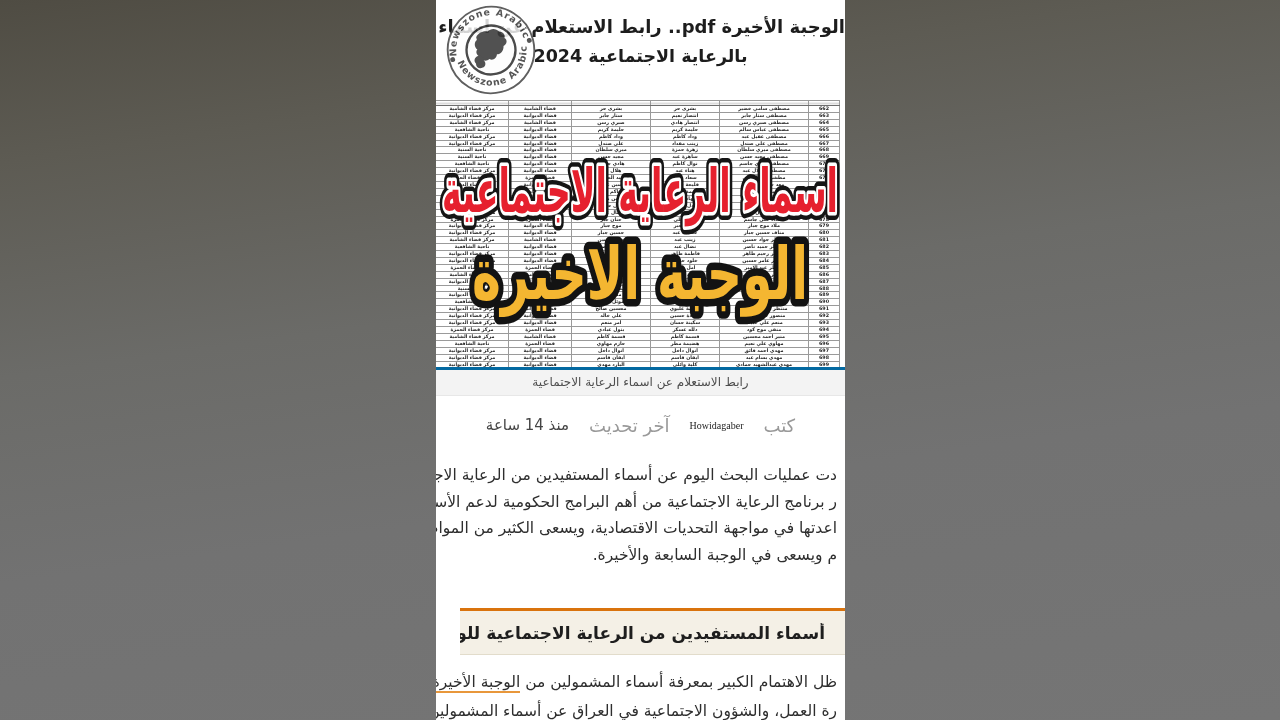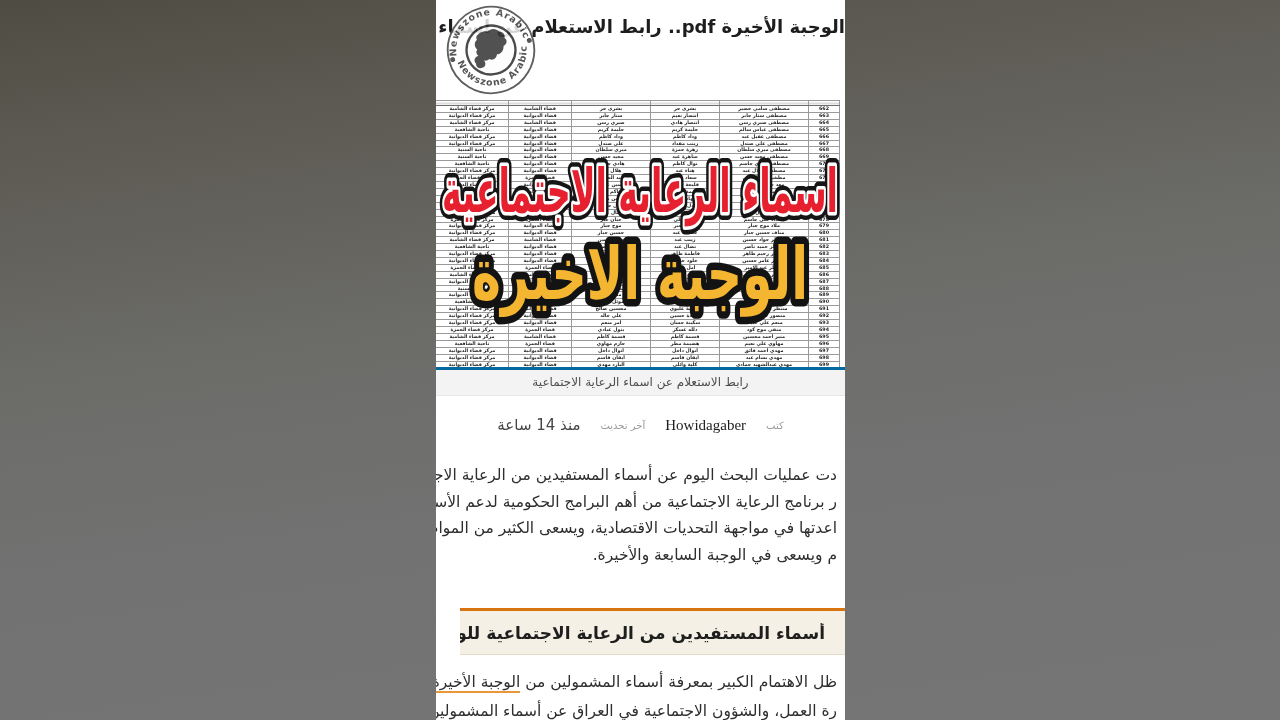--- a/index.html
+++ b/index.html
@@ -45,22 +45,22 @@
   .cap{
     position:absolute;top:367px;left:0;right:0;height:25px;line-height:25px;
     background:#f3f3f3;border-top:3px solid #0369a1;border-bottom:1px solid #e7e7e7;
     text-align:center;font-size:12px;color:#4d4d4d;
   }
   
   .byline{
     position:absolute;top:408px;left:0;right:0;height:34px;
     display:flex;align-items:center;justify-content:center;gap:20px;direction:rtl;
   }
-  .by-label{font-size:10px;color:#999999;}
-  .by-author{font-size:15px;color:#1d1d1d;font-family:"Liberation Serif","DejaVu Sans",serif;}
+  .by-label{font-size:18px;color:#999999;}
+  .by-author{font-size:10px;color:#1d1d1d;font-family:"Liberation Serif","DejaVu Sans",serif;}
   .by-time{font-size:15px;color:#454545;}
   
   .para{position:absolute;left:0;right:0;}
   .p1{top:462px;}
   .pline{
     height:26.5px;line-height:26.5px;white-space:nowrap;overflow:hidden;
     font-size:15.5px;color:#2e2e2e;text-align:right;padding-right:8px;direction:rtl;
   }
   .p2{top:668px;}
   .p2 .pline{height:29px;line-height:29px;}
@@ -77,20 +77,21 @@
   }
 </style>
 </head>
 <body>
 
 <div class="stage">
   <div class="content">
 
     <div class="hdr">
       <div class="l1">الوجبة الأخيرة pdf.. رابط الاستعلام عن اسماء مشمولي</div>
+      <div class="l2">بالرعاية الاجتماعية 2024</div>
     </div>
 
     <div class="tblwrap">
       <table class="names">
         <thead>
           <tr>
             <td style="width:30px"></td>
               <td style="width:88px"></td>
               <td style="width:68px"></td>
             <td style="width:78px"></td>

